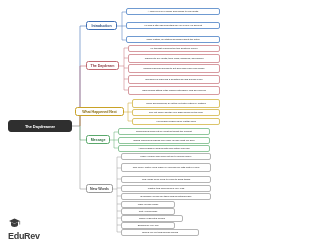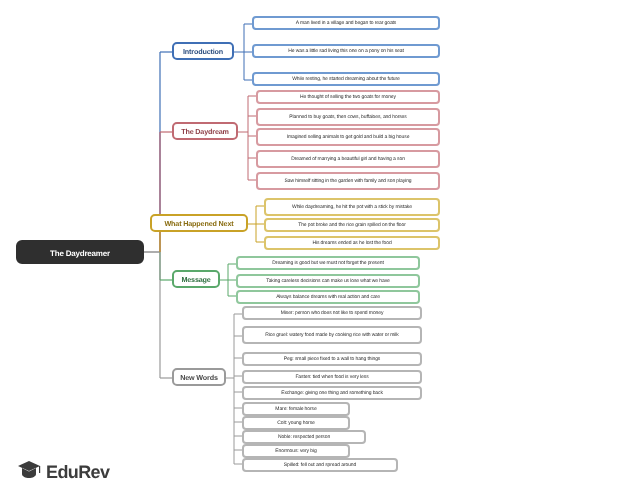--- a/index.html
+++ b/index.html
@@ -70,21 +70,21 @@
   .leaf-day   {border-color:#d79aa0;}
   .leaf-next  {border-color:#dcc濃;}
   .leaf-next  {border-color:#dcc46a;}
   .leaf-msg   {border-color:#8fc79c;}
   .leaf-words {border-color:#b5b5b5;}
 
   
   .logo{
     position:absolute;
     left:8px;bottom:9px;
-    display:flex;align-items:flex-end;gap:2px;
+    display:flex;align-items:flex-start;gap:2px;flex-direction:column;
   }
   .logo-text{
     font-size:9px;font-weight:bold;color:#3c3c3c;letter-spacing:-0.3px;
   }
   .cap{display:block;}
 </style>
 </head>
 <body>
 
 <div id="canvas">

